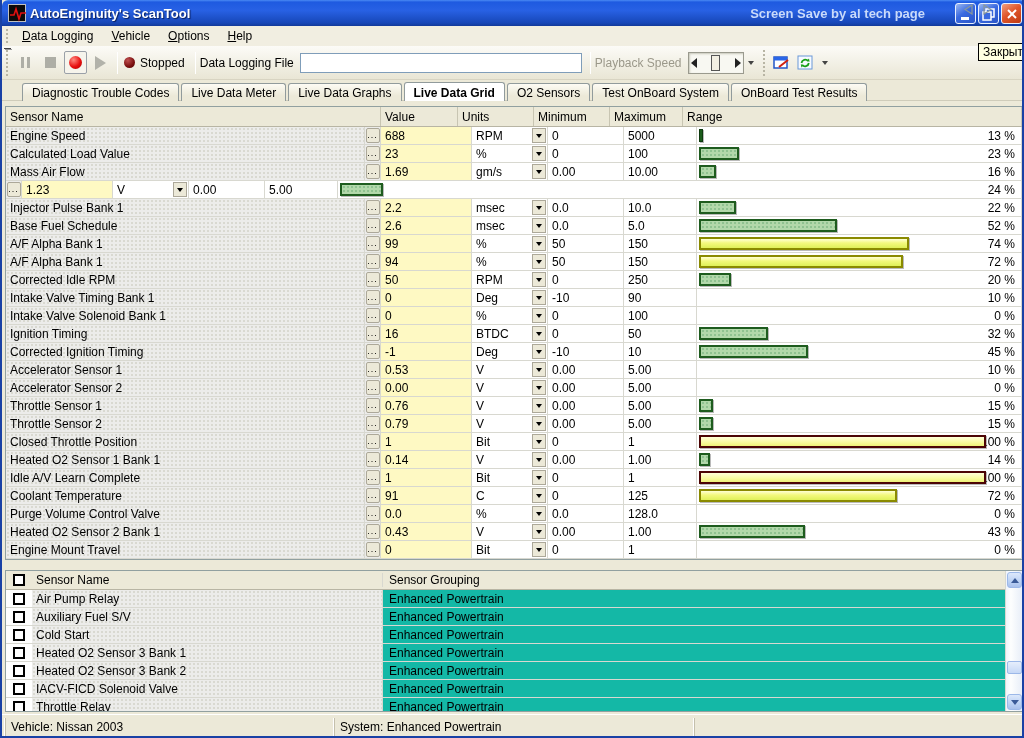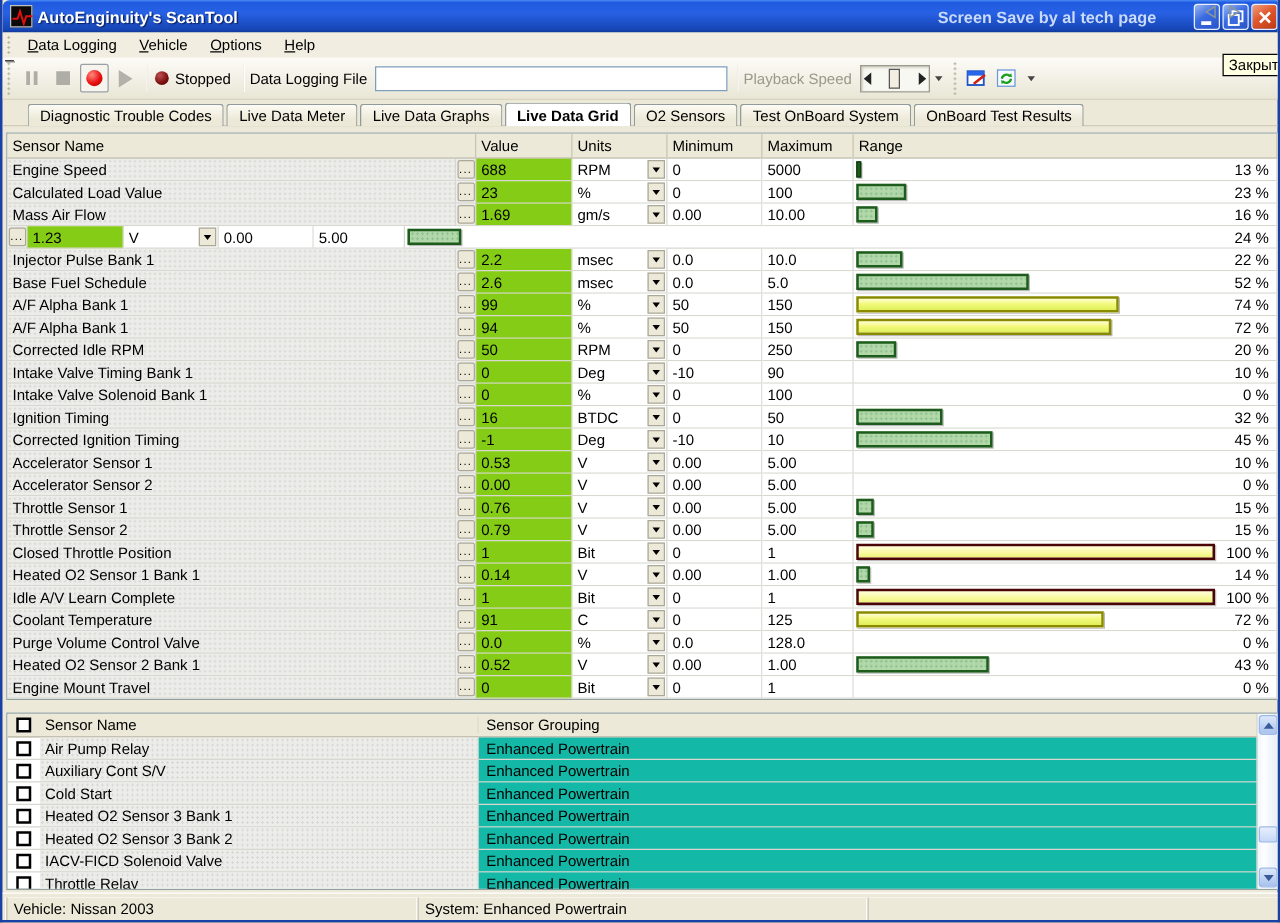--- a/index.html
+++ b/index.html
@@ -63,21 +63,21 @@
   .g-head{display:flex;height:20px;background:#ece9d8;border-bottom:1px solid #b8b5a4;font-size:12px;}
   .g-head>div{border-right:1px solid #c8c5b2;display:flex;align-items:center;padding-left:4px;}
   .g-row{display:flex;height:18px;font-size:12px;}
   .cell{border-right:1px solid #d8d8d0;border-bottom:1px solid #d8d8d0;display:flex;align-items:center;overflow:hidden;}
   .c-name{width:359px;padding-left:4px;background-color:#ececea;
     background-image:radial-gradient(circle,#d9d9d1 28%,transparent 30%);background-size:4px 4px;}
   .hc-name{width:375px;}
   .c-ell{width:16px;justify-content:center;background:#ececea;}
   .ell-btn{width:14px;height:15px;background:#ece9d8;border:1px solid #aca899;border-radius:2px;
     font-size:9px;line-height:11px;text-align:center;padding:0;letter-spacing:1px;}
-  .c-val{width:77px;padding-left:4px;background:#84cc16;}
+  .c-val{width:91px;padding-left:4px;background:#fef9c3;}
   .hc-val{width:77px;}
   .c-unit{width:76px;padding-left:4px;background:#fff;position:relative;}
   .hc-unit{width:76px;}
   .dd-btn{position:absolute;right:1px;top:1px;width:14px;height:15px;background:#ece9d8;border:1px solid #aca899;
     display:flex;align-items:center;justify-content:center;}
   .dd-tri{width:0;height:0;border-top:4px solid #000;border-left:3.5px solid transparent;border-right:3.5px solid transparent;}
   .c-min{width:76px;padding-left:4px;background:#fff;}
   .hc-min{width:76px;}
   .c-max{width:73px;padding-left:4px;background:#fff;}
   .hc-max{width:73px;}
@@ -694,21 +694,21 @@
 
             <span>0 %</span>
           </div>
         </div>
 
         <div class="g-row">
           <div class="cell c-name">Heated O2 Sensor 2 Bank 1</div>
           <div class="cell c-ell">
             <button class="ell-btn">...</button>
           </div>
-          <div class="cell c-val">0.52</div>
+          <div class="cell c-val">0.43</div>
           <div class="cell c-unit">
             <span>V</span>
             <span class="dd-btn">
               <span class="dd-tri"></span>
             </span>
           </div>
           <div class="cell c-min">0.00</div>
           <div class="cell c-max">1.00</div>
           <div class="cell c-range">
             <span class="bar bar-green" style="width: 106px;"></span>
@@ -753,21 +753,21 @@
             <span class="checkbox"></span>
           </div>
           <div class="b-name">Air Pump Relay</div>
           <div class="b-group">Enhanced Powertrain</div>
         </div>
 
         <div class="b-row">
           <div class="b-chk">
             <span class="checkbox"></span>
           </div>
-          <div class="b-name">Auxiliary Cont S/V</div>
+          <div class="b-name">Auxiliary Fuel S/V</div>
           <div class="b-group">Enhanced Powertrain</div>
         </div>
 
         <div class="b-row">
           <div class="b-chk">
             <span class="checkbox"></span>
           </div>
           <div class="b-name">Cold Start</div>
           <div class="b-group">Enhanced Powertrain</div>
         </div>

